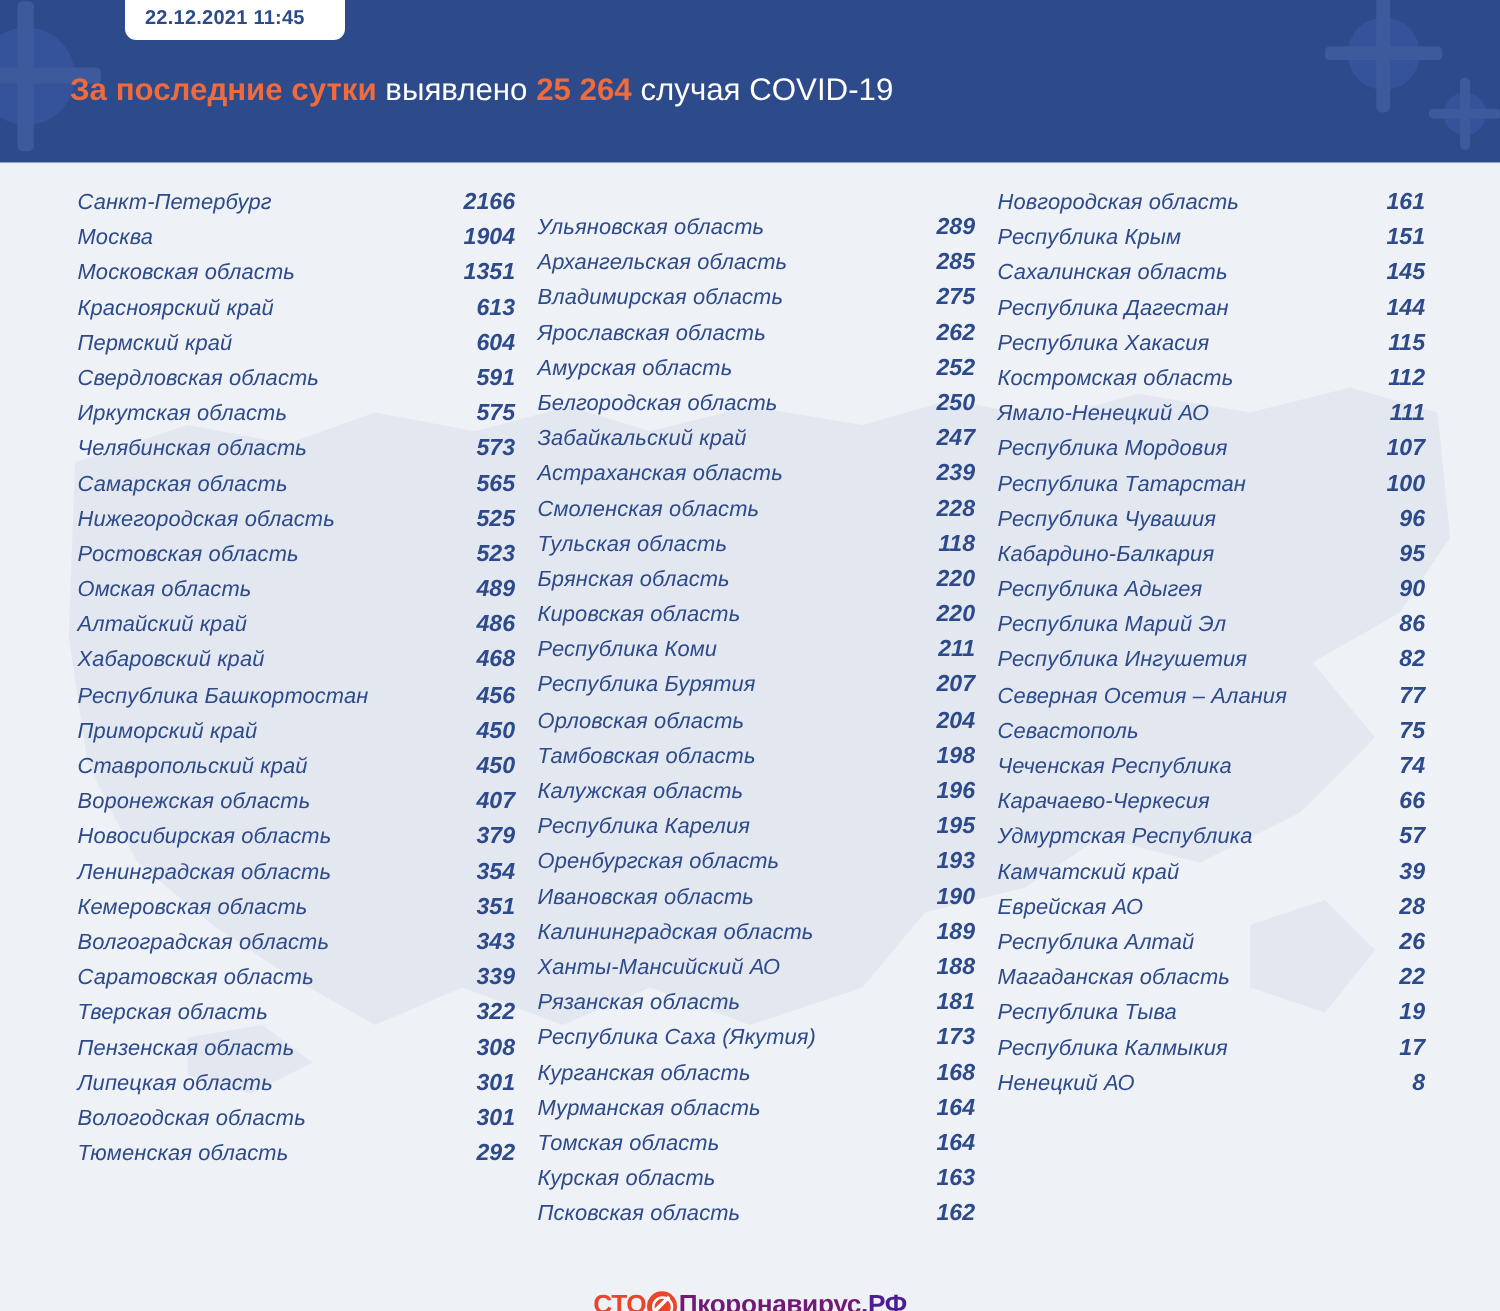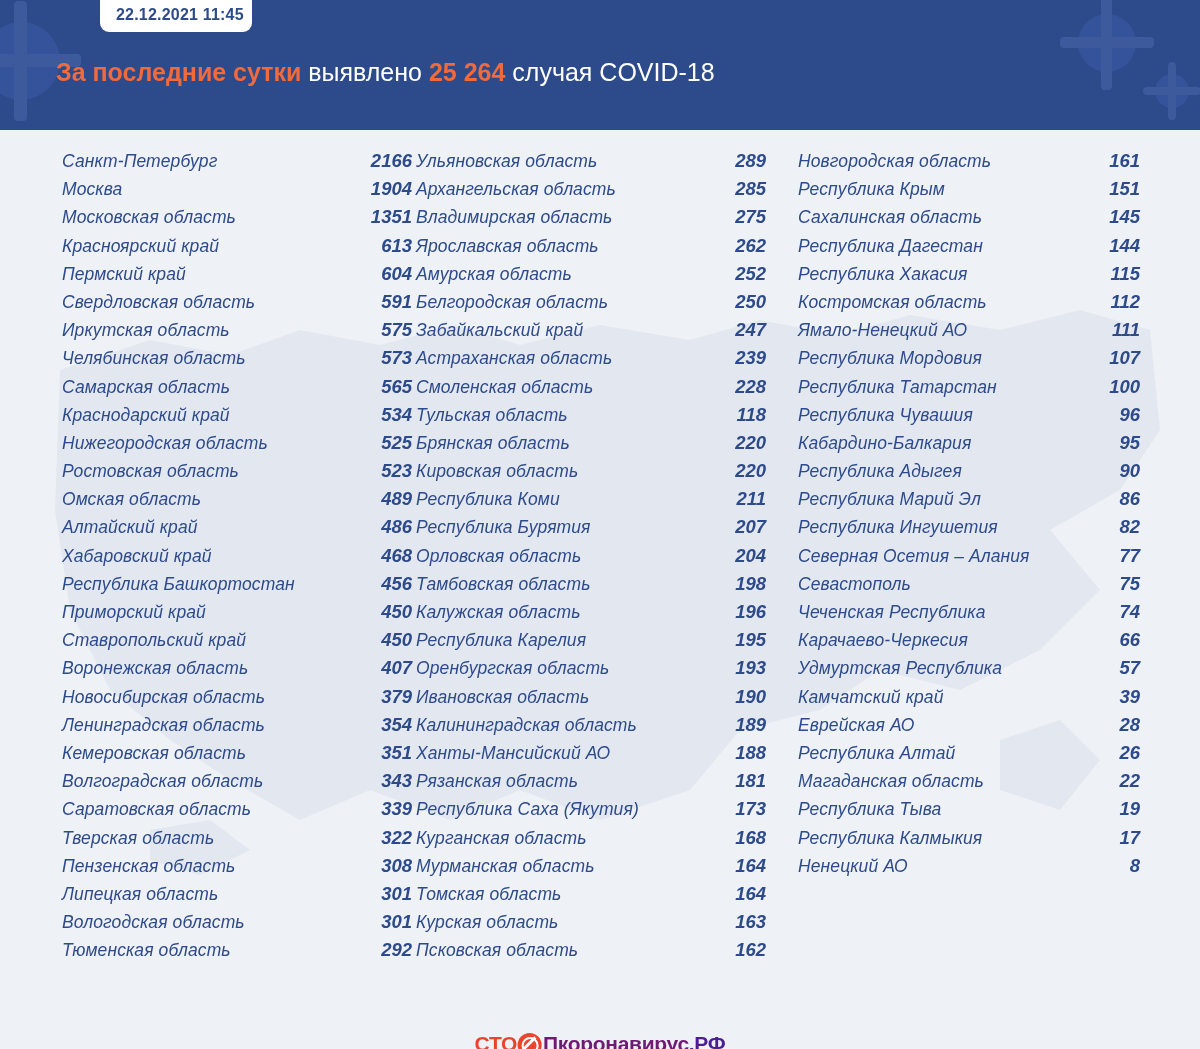--- a/index.html
+++ b/index.html
@@ -44,21 +44,21 @@
   .virus.v3 { width: 34px; height: 34px; left: 1155px; top: 74px; background:#35539a; }
   .virus.v3::before { width: 58px; height: 8px; left: -12px; top: 13px; }
   .virus.v3::after { width: 8px; height: 58px; left: 13px; top: -12px; }
 
   .date-chip {
     position: absolute;
     left: 100px;
     top: 0;
     background: #ffffff;
     border-radius: 0 0 9px 9px;
-    padding: 6px 8px 8px 16px;
+    padding: 6px 32px 8px 16px;
     color: #2d4a8a;
     font-size: 16px;
     font-weight: bold;
     letter-spacing: 0.2px;
   }
   .headline {
     position: absolute;
     left: 56px;
     top: 58px;
     font-size: 25px;
@@ -86,21 +86,21 @@
     top: 150px;
     width: 1200px;
     height: 840px;
   }
   .col {
     position: absolute;
     top: 0;
     font-style: italic;
   }
   .col1 { left: 62px;  width: 350px; }
-  .col2 { left: 416px; width: 350px; }
+  .col2 { left: 430px; width: 350px; margin-top: 20px; }
   .col3 { left: 798px; width: 342px; }
 
   .row {
     display: flex;
     align-items: baseline;
     justify-content: space-between;
     height: 28.2px;
     color: #2d4a8a;
     font-size: 17.5px;
     white-space: nowrap;
@@ -169,21 +169,21 @@
 <body>
 
 <div class="header">
   <div class="virus v1"></div>
   <div class="virus v2"></div>
   <div class="virus v3"></div>
 
   <div class="date-chip">22.12.2021 11:45</div>
 
   <div class="headline">
-    <span class="accent">За последние сутки</span><span class="plain"> выявлено </span><span class="accent">25 264</span><span class="plain"> случая COVID-18</span>
+    <span class="accent">За последние сутки</span><span class="plain"> выявлено </span><span class="accent">25 264</span><span class="plain"> случая COVID-19</span>
   </div>
 </div>
 
 <div class="map-wm">
   <svg width="1200" height="860" viewBox="0 0 1200 860" xmlns="http://www.w3.org/2000/svg" aria-hidden="true">
     <g fill="#e3e8f0">
       <path d="M60,240 L150,210 L230,225 L300,200 L380,215 L455,195 L520,215 L600,195 L690,210 L760,190
                L840,205 L910,185 L1000,200 L1080,180 L1150,200 L1160,300 L1120,360 L1050,400 L1100,460
                L1040,520 L960,560 L880,540 L820,580 L740,600 L690,660 L600,690 L520,660 L450,690
                L370,660 L300,690 L230,650 L170,610 L110,560 L70,480 L55,380 Z"></path>
@@ -225,24 +225,20 @@
       </div>
       <div class="row">
         <span class="name">Челябинская область</span>
         <span class="val">573</span>
       </div>
       <div class="row">
         <span class="name">Самарская область</span>
         <span class="val">565</span>
       </div>
       <div class="row">
-        <span class="name">Краснодарский край</span>
-        <span class="val">534</span>
-      </div>
-      <div class="row">
         <span class="name">Нижегородская область</span>
         <span class="val">525</span>
       </div>
       <div class="row">
         <span class="name">Ростовская область</span>
         <span class="val">523</span>
       </div>
       <div class="row">
         <span class="name">Омская область</span>
         <span class="val">489</span>

